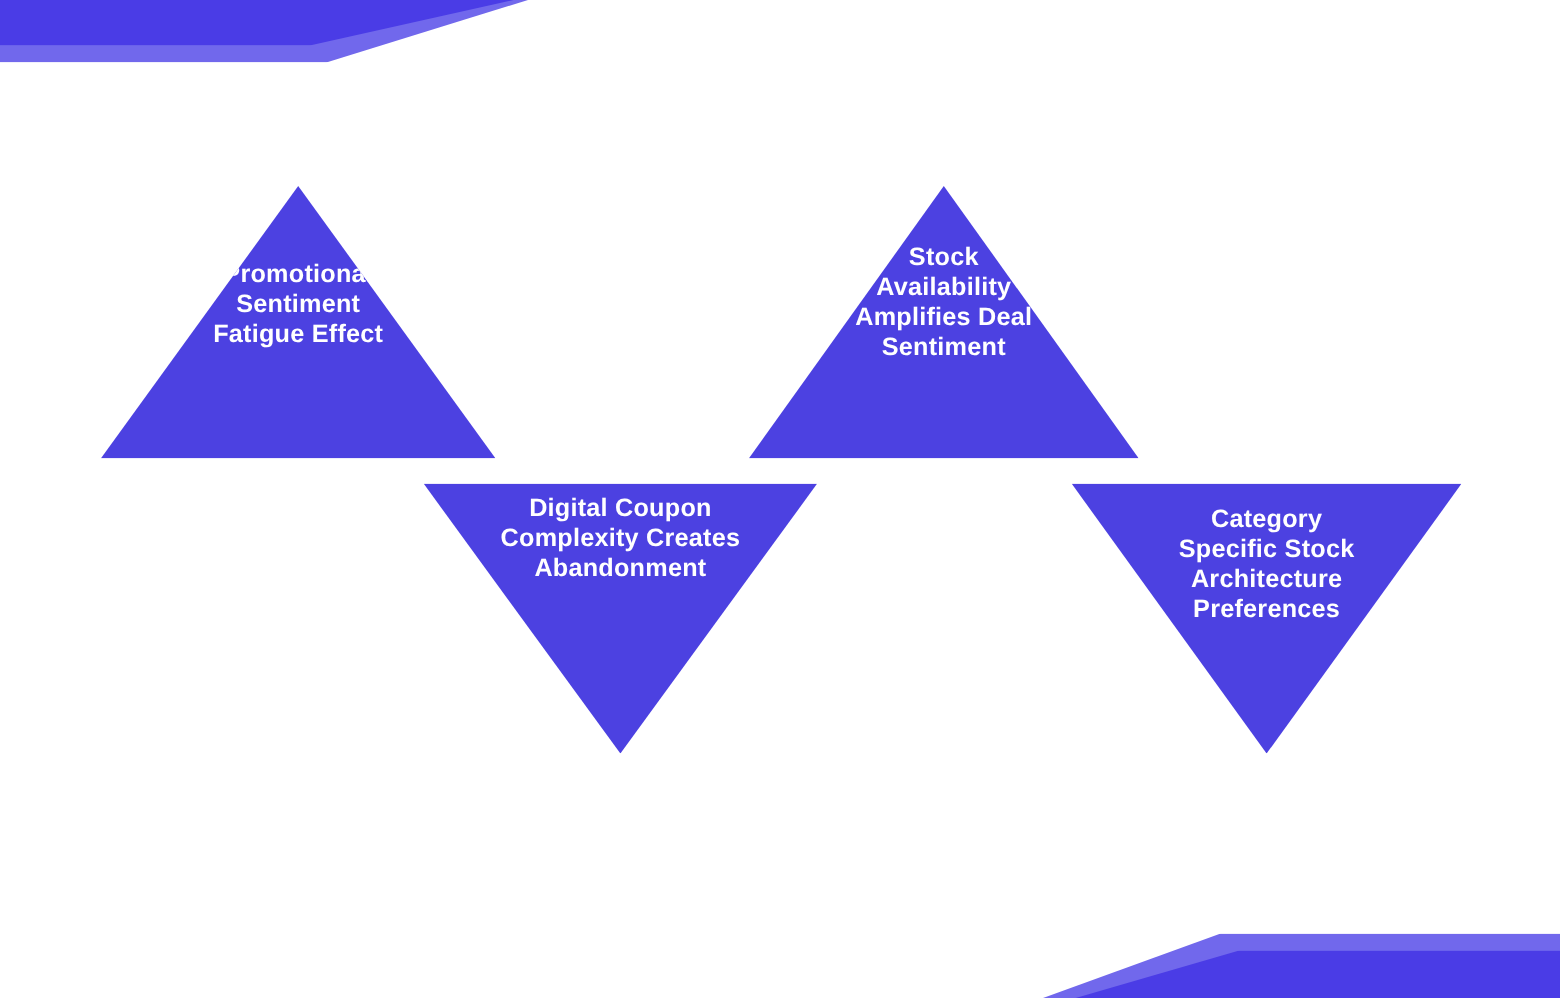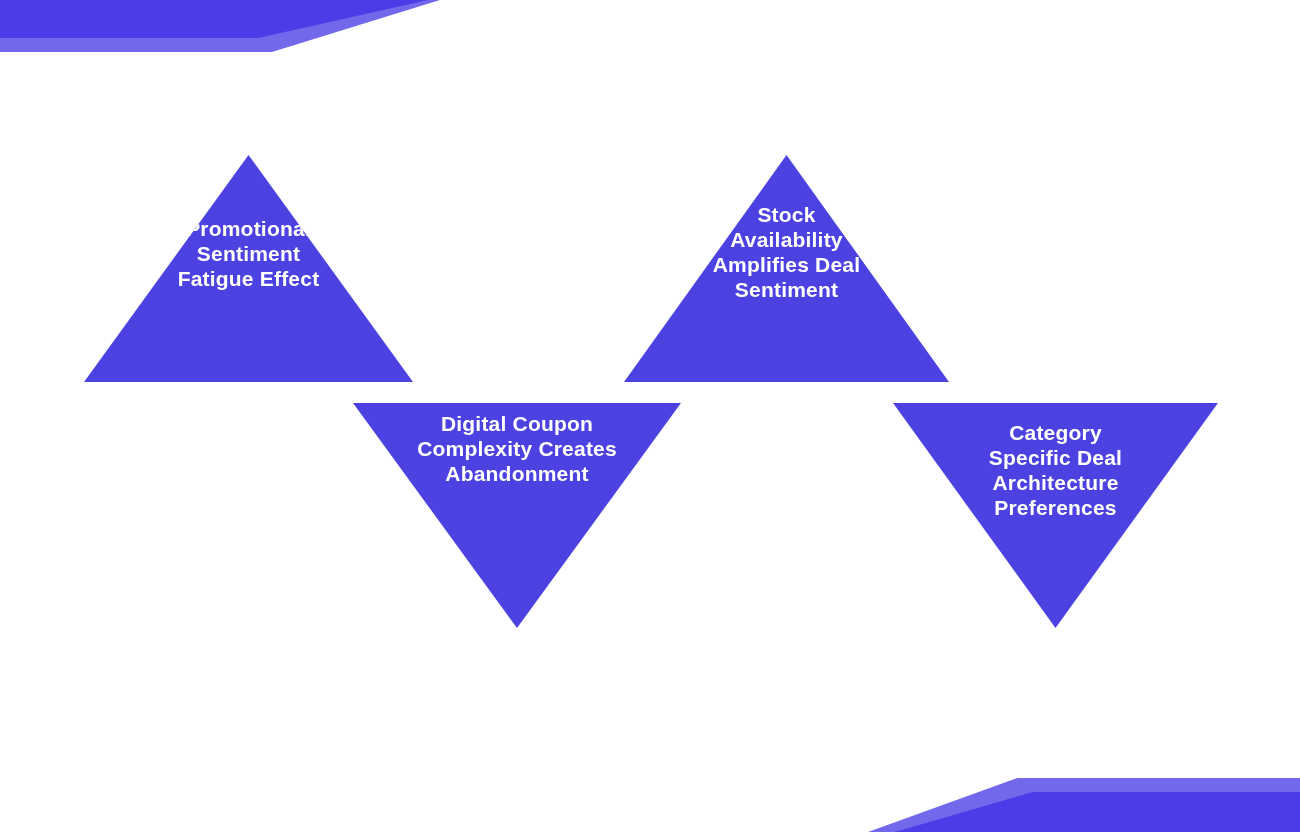--- a/index.html
+++ b/index.html
@@ -101,16 +101,16 @@
 </div>
 
 <div id="tri-3" class="triangle tri-down">
   <span class="label">Digital Coupon
 Complexity Creates
 Abandonment</span>
 </div>
 
 <div id="tri-4" class="triangle tri-down">
   <span class="label">Category
-Specific Deal
+Specific Stock
 Architecture
 Preferences</span>
 </div>
 
 </body></html>

